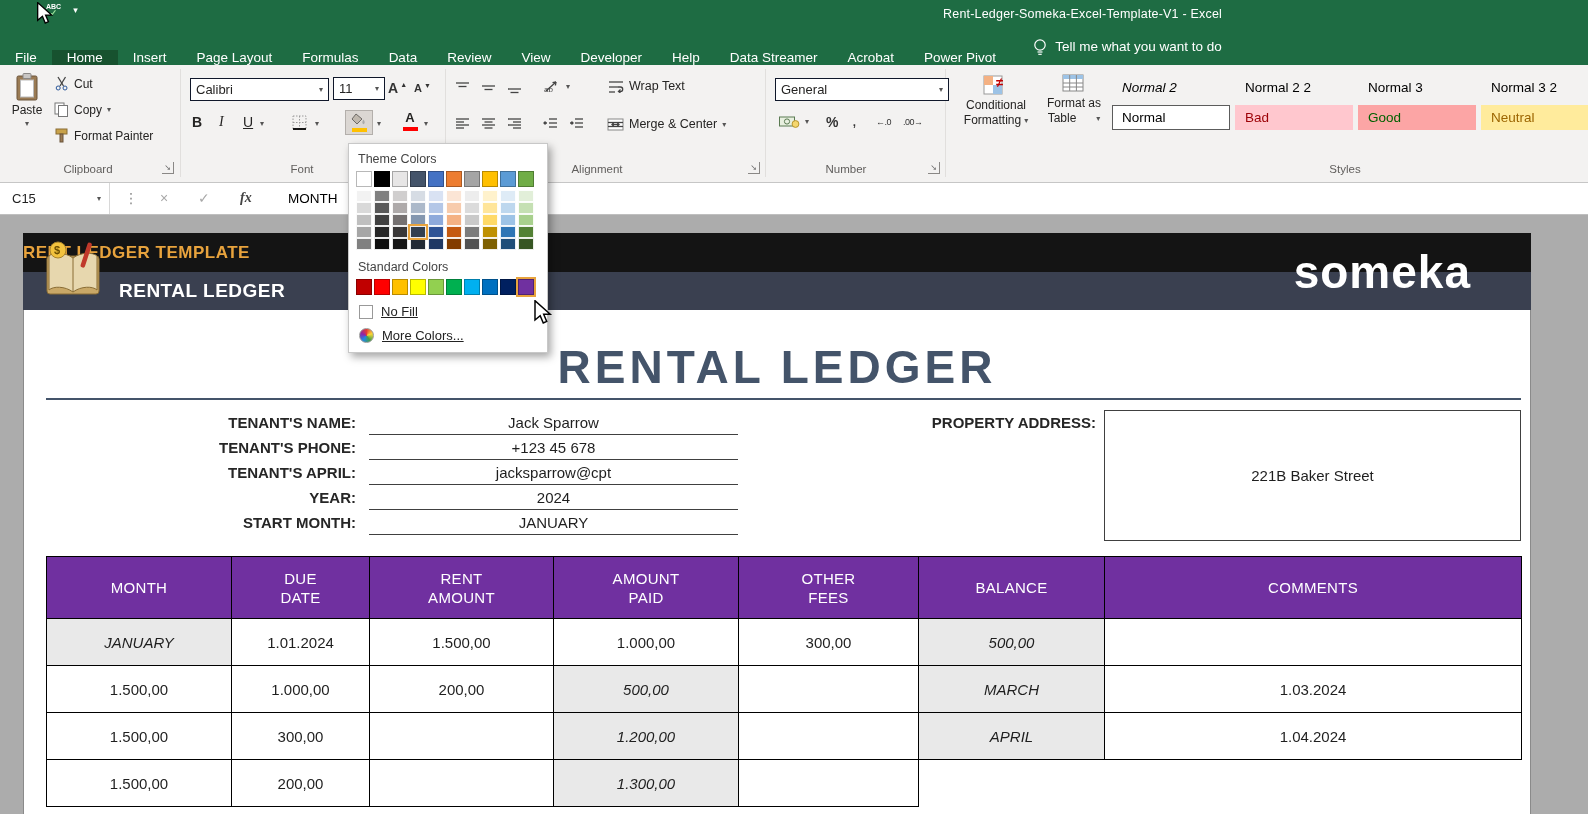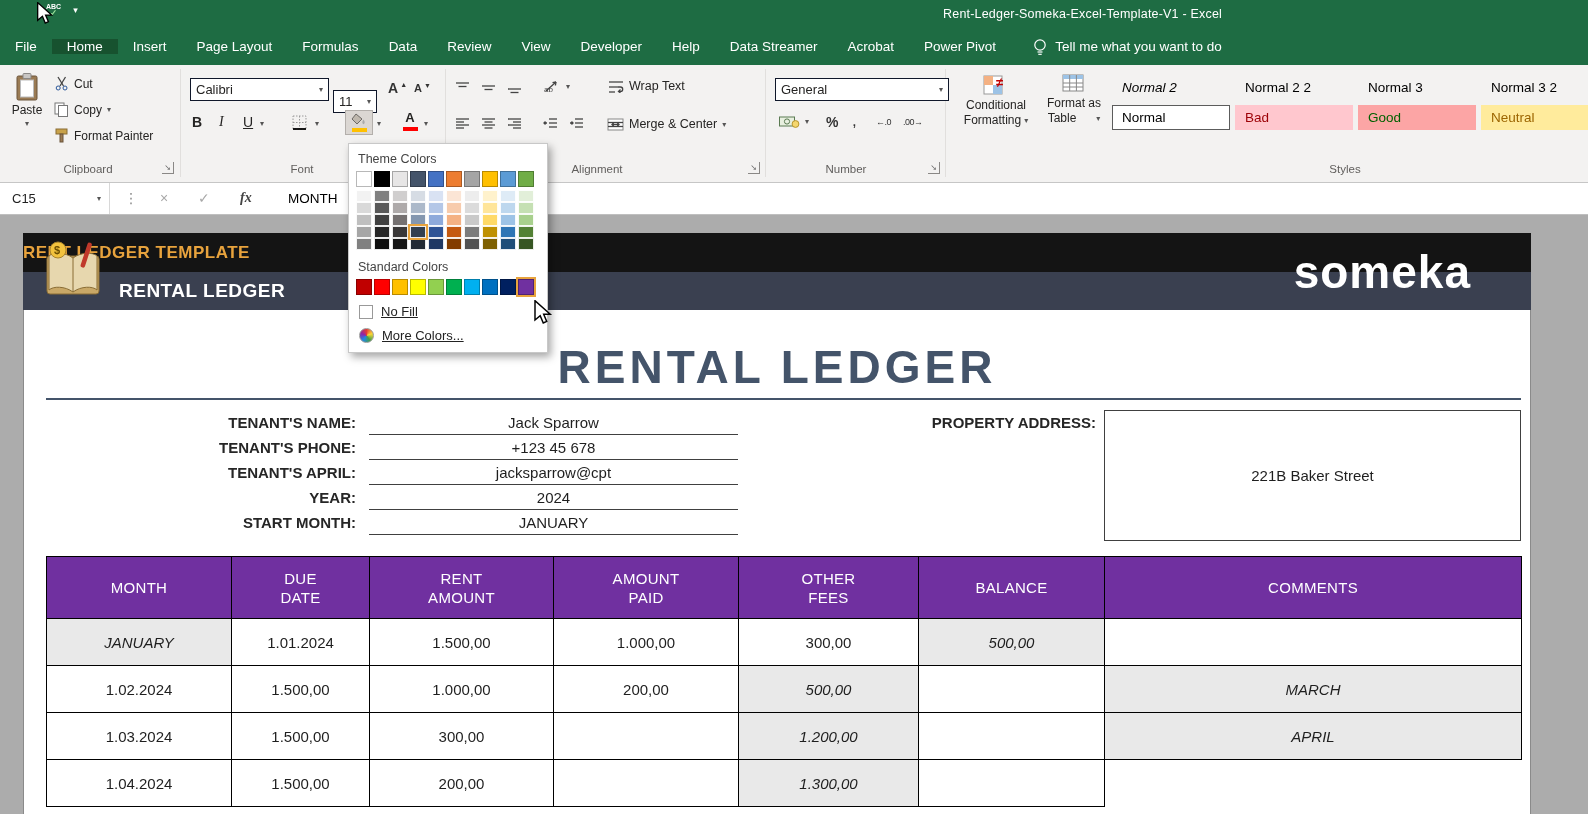--- a/index.html
+++ b/index.html
@@ -9,21 +9,21 @@
   
   .titlebar{position:absolute;left:0;top:0;width:1588px;height:28px;background:#1E6C43}
   .qat{position:absolute;left:46px;top:3px;display:flex;align-items:center;gap:12px;color:#fff}
   .spell{font-size:7px;line-height:7px;text-align:center;font-weight:bold}
   .spell .chk{color:#9be29b;font-size:9px}
   .qat-caret{font-size:9px}
   .win-title{position:absolute;left:943px;top:7px;font-size:12.5px;color:#fff;letter-spacing:.2px}
 
   
   .tabrow{position:absolute;left:0;top:28px;width:1588px;height:37px;background:#1E6C43;display:flex;align-items:stretch}
-  .tabstrip{display:flex;align-items:center}
+  .tabstrip{display:flex;align-items:flex-end}
   .tab{display:flex;align-items:center;padding:0 15px;font-size:13.5px;color:#fff;white-space:nowrap}
   .tab.active{background:#17522F}
   .tellme{display:flex;align-items:center;gap:8px;color:#fff;font-size:13.5px;margin-left:22px;white-space:nowrap}
 
   
   .ribbon{position:absolute;left:0;top:65px;width:1588px;height:118px;background:#F3F2F1;border-bottom:1px solid #C6C6C6;font-size:12px;color:#252423}
   .gsep{position:absolute;top:4px;height:108px;width:1px;background:#E1DFDD}
   .glabel{position:absolute;bottom:7px;font-size:11.5px;color:#605E5C;text-align:center;width:120px}
   .launcher{position:absolute;bottom:8px;width:12px;height:12px;border-right:1px solid #8A8886;border-bottom:1px solid #8A8886;font-size:8px;color:#666;line-height:11px;text-align:center}
   .rbtn{position:absolute;display:flex;align-items:center;gap:5px;white-space:nowrap}
@@ -166,21 +166,21 @@
     </svg>
     <span>Format Painter</span>
   </div>
   <div class="glabel" style="left:28px">Clipboard</div>
   <div class="launcher" style="left:162px">↘</div>
 
   <div class="combo" style="left:190px;top:13px;width:139px">
     <span>Calibri</span>
     <span class="car">▾</span>
   </div>
-  <div class="combo" style="left:333px;top:25px;width:44px">
+  <div class="combo" style="left:333px;top:12px;width:52px">
     <span>11</span>
     <span class="car">▾</span>
   </div>
   <div class="rbtn" style="left:388px;top:15px">
     <span class="bigA">A</span>
     <span style="font-size:7px;color:#333;margin-left:-3px;margin-top:-8px">▲</span>
   </div>
   <div class="rbtn" style="left:414px;top:17px">
     <span class="smallA">A</span>
     <span style="font-size:7px;color:#333;margin-left:-3px;margin-top:-6px">▼</span>
@@ -440,21 +440,20 @@
         <div class="th" style="background: rgb(112, 48, 160);">
           <div>COMMENTS</div>
         </div>
         <div class="td col-month">JANUARY</div>
         <div class="td">1.01.2024</div>
         <div class="td">1.500,00</div>
         <div class="td">1.000,00</div>
         <div class="td">300,00</div>
         <div class="td col-balance">500,00</div>
         <div class="td"></div>
-        <div class="td">1.02.2024</div>
         <div class="td">1.500,00</div>
         <div class="td">1.000,00</div>
         <div class="td">200,00</div>
         <div class="td col-balance">500,00</div>
         <div class="td"></div>
         <div class="td col-month">MARCH</div>
         <div class="td">1.03.2024</div>
         <div class="td">1.500,00</div>
         <div class="td">300,00</div>
         <div class="td"></div>

